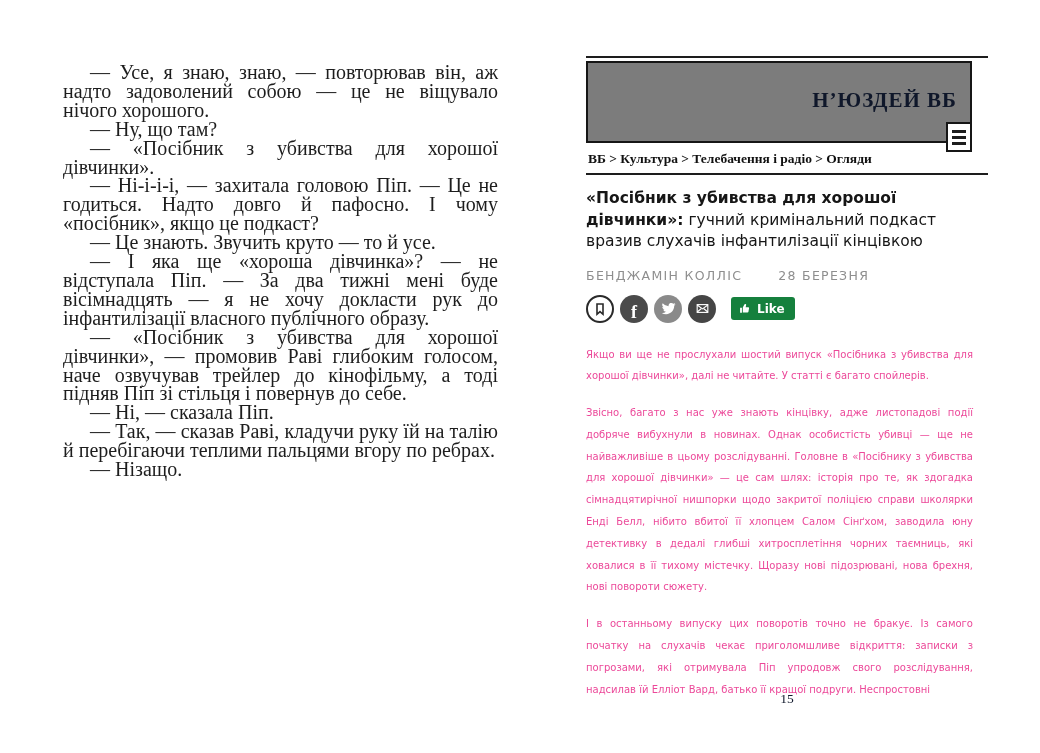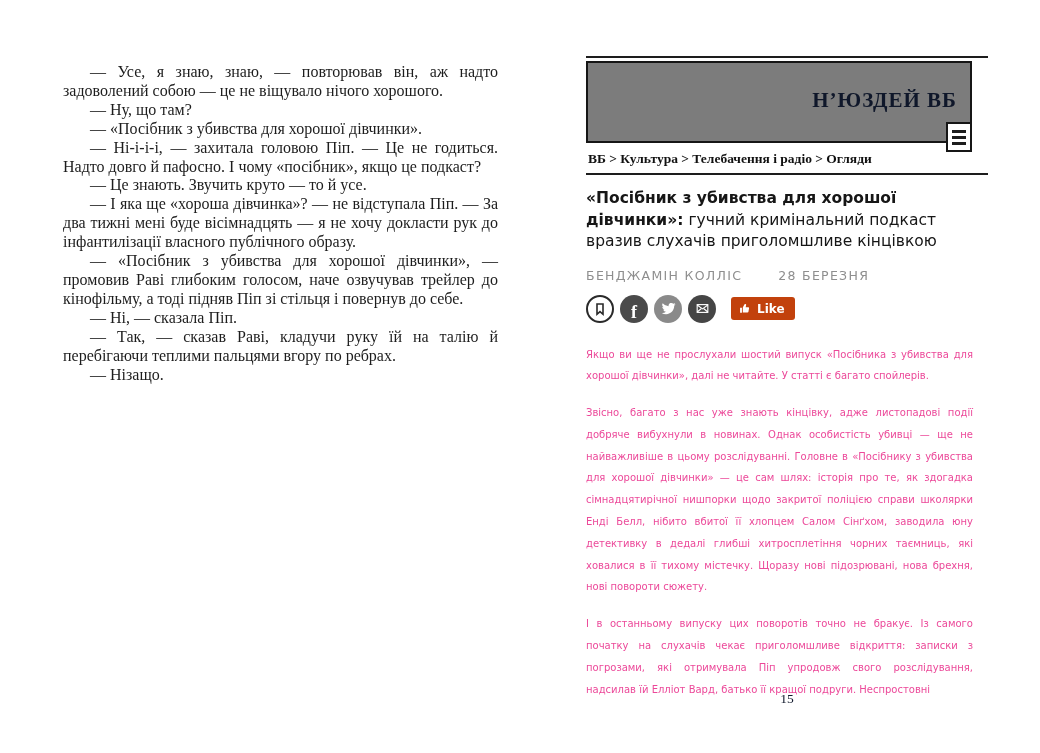--- a/index.html
+++ b/index.html
@@ -9,21 +9,21 @@
     position:relative;
     overflow:hidden;
     font-family:"Liberation Serif", serif;
   }
   .spread{position:absolute;inset:0;}
 
   
   .left-page{
     position:absolute;left:63px;top:63px;width:435px;
     font-family:"Liberation Serif", serif;
-    font-size:16px;line-height:18.9px;
+    font-size:20px;line-height:18.9px;
     color:#1d1d1d;text-align:justify;
   }
   .left-page p{margin:0;text-indent:27px;}
 
   
   .right-page{
     position:absolute;left:586px;top:56px;width:402px;
     color:#1b1b1b;
   }
   .rule{border:0;border-top:2px solid #1d1d1d;margin:0;}
@@ -84,21 +84,21 @@
   .circ.facebook{background:#4a4a4a;}
   .circ.twitter{background:#8a8a8a;}
   .circ.email{background:#454545;}
   .fb-letter{
     color:#fff;font-family:"Liberation Serif", serif;
     font-weight:bold;font-size:18px;line-height:1;
     position:relative;top:3px;
   }
   .like-btn{
     margin-left:9px;height:23px;padding:0 10px 0 8px;
-    background:#c2410c;border-radius:3px;
+    background:#15803d;border-radius:3px;
     display:flex;align-items:center;gap:5px;
     color:#fff;font-family:"DejaVu Sans", sans-serif;
     font-weight:bold;font-size:12px;cursor:pointer;
   }
 
   .article{margin-top:21px;}
   .article p{
     font-family:"DejaVu Sans", sans-serif;
     font-size:10px;line-height:21.8px;
     text-align:justify;color:#ec4899;
@@ -142,21 +142,21 @@
           <i></i>
           <i></i>
       </span>
     </div>
 
     <div class="breadcrumb">ВБ &gt; Культура &gt; Телебачення і радіо &gt; Огляди</div>
 
     <hr class="rule">
 
     <div class="headline">
-      <span class="hl-bold">«Посібник з убивства для хорошої дівчинки»:</span><span> гучний кримінальний подкаст вразив слухачів приголомшливе кінцівкою</span>
+      <span class="hl-bold">«Посібник з убивства для хорошої дівчинки»:</span><span> гучний кримінальний подкаст вразив слухачів інфантилізації кінцівкою</span>
     </div>
 
     <div class="byline">
       <span>БЕНДЖАМІН КОЛЛІС</span>
       <span>28 БЕРЕЗНЯ</span>
     </div>
 
     <div class="social">
 
       <span class="circ bookmark">

